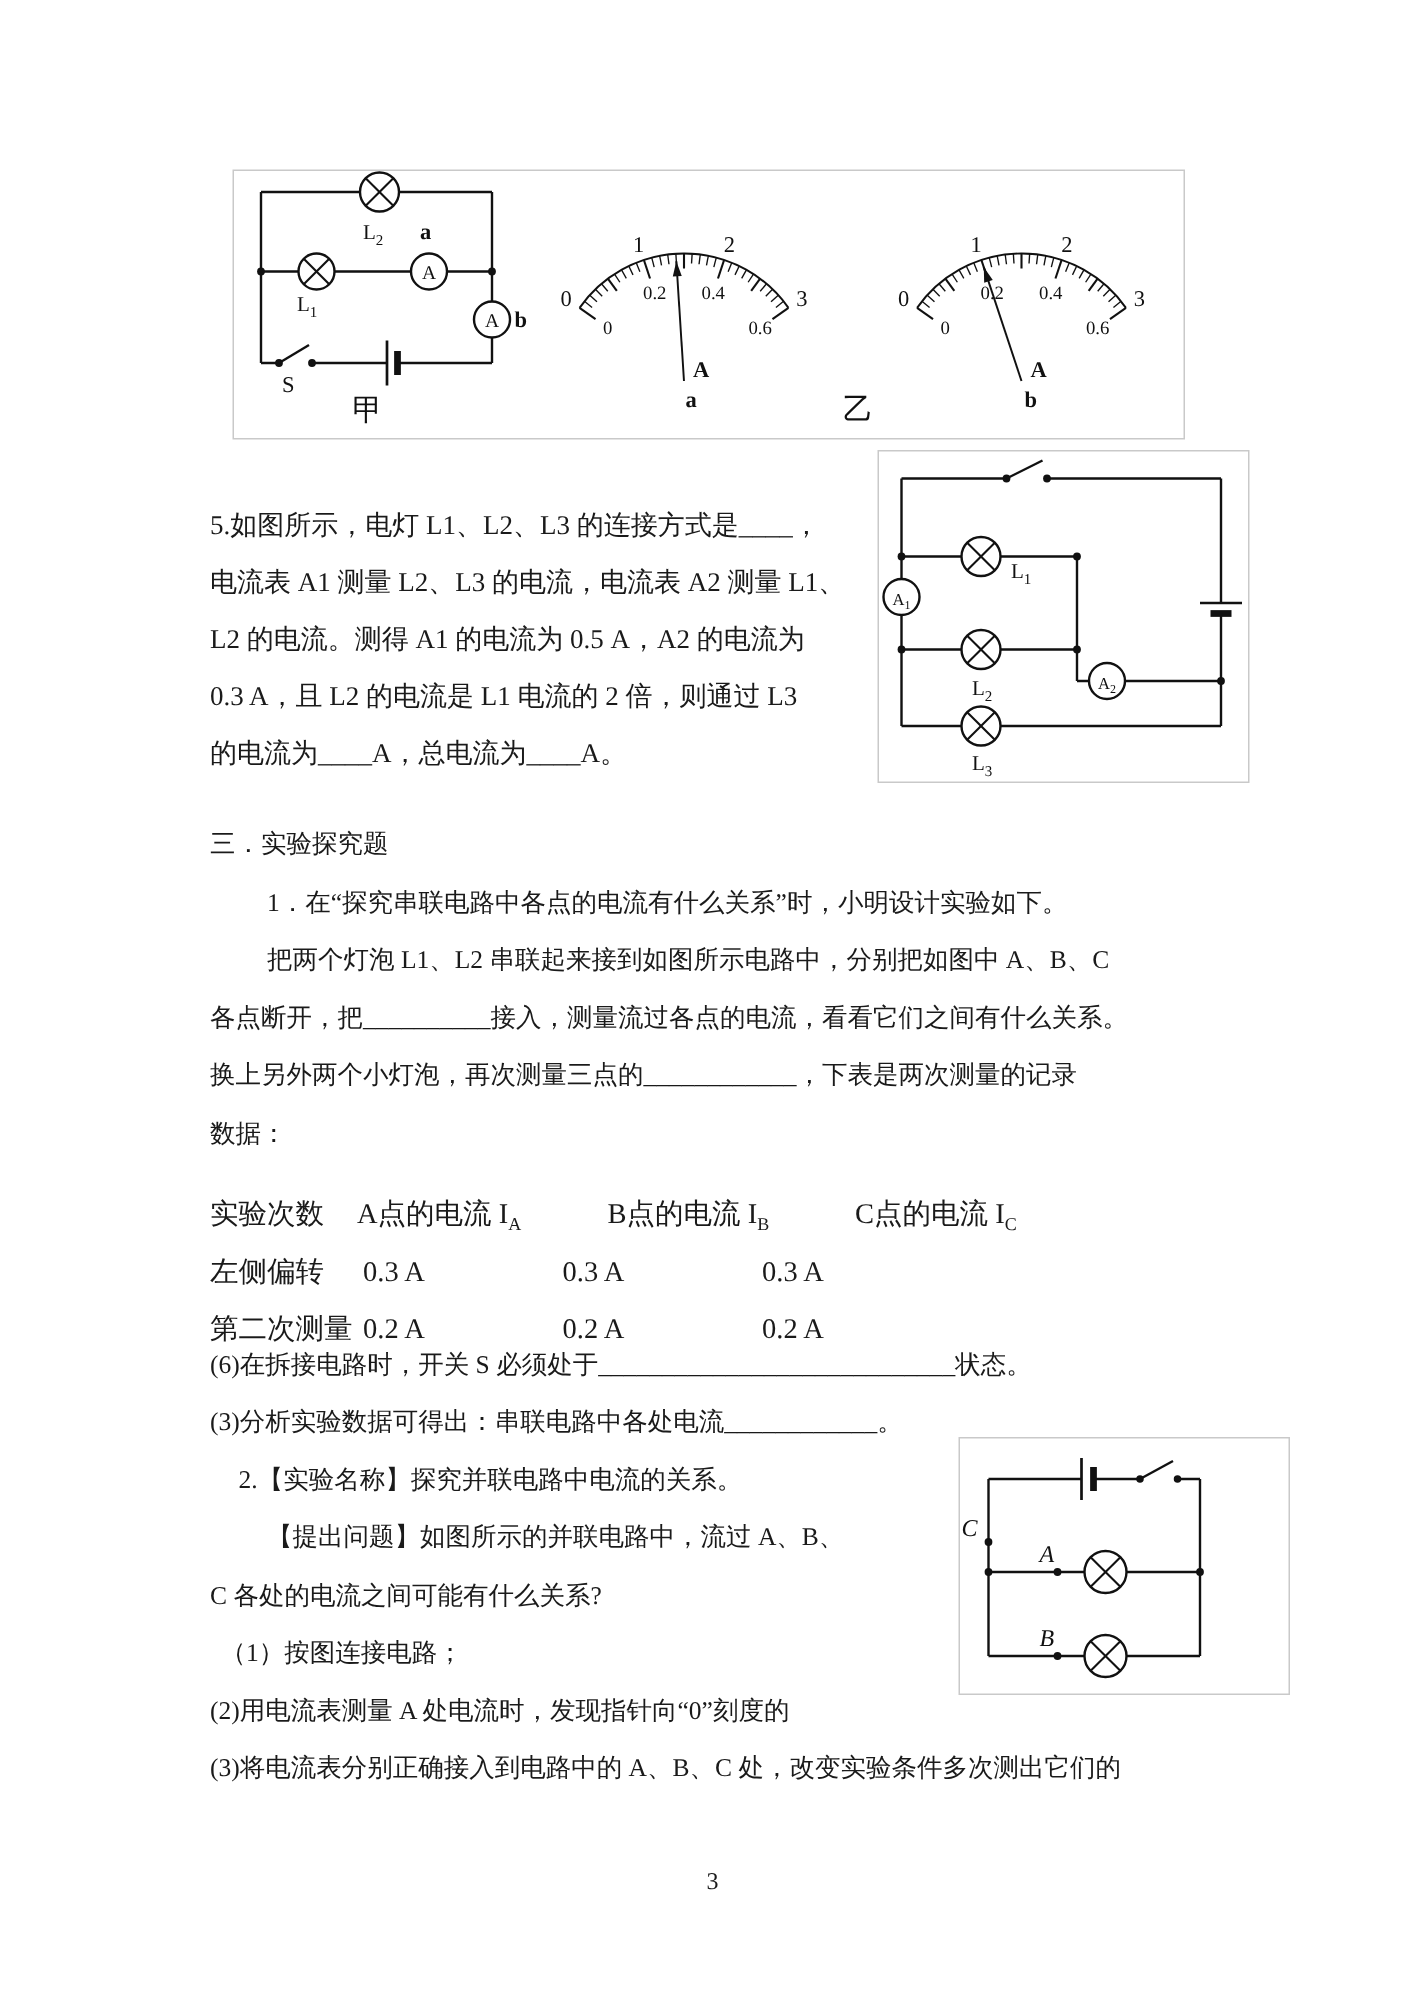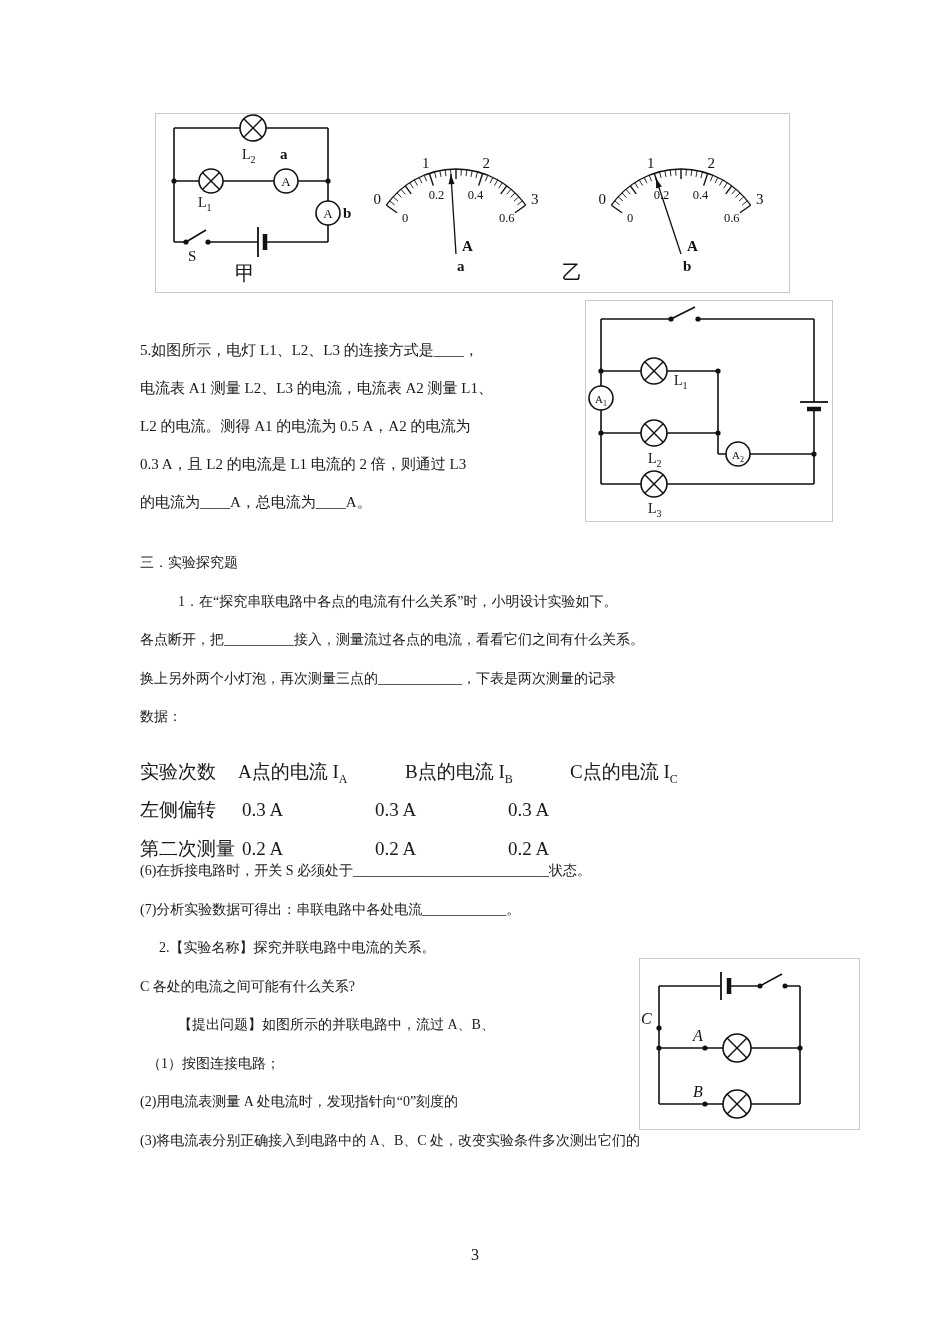--- a/index.html
+++ b/index.html
@@ -1,21 +1,21 @@
 <!DOCTYPE html>
 <html><head>
 <meta charset="utf-8">
 <style>
   *{margin:0;padding:0;box-sizing:border-box}
   html,body{background:#e9e9e9}
   .page{position:relative;width:950px;height:1344px;background:#ffffff;margin:0 auto;
         font-family:"Liberation Serif","DejaVu Serif",serif;color:#1a1a1a;overflow:hidden}
   .textblock{position:absolute}
-  .line{white-space:nowrap;height:38.5px;line-height:38.5px;font-size:14px}
-  .q5line{white-space:nowrap;height:38px;line-height:38px;font-size:15px}
+  .line{white-space:nowrap;height:38.5px;line-height:38.5px;font-size:17px}
+  .q5line{white-space:nowrap;height:38px;line-height:38px;font-size:18px}
   .ind1{padding-left:38px}
   .ind2{padding-left:19px}
   .ind3{padding-left:7px}
   .trow{position:relative;height:38.5px;line-height:38.5px;font-size:19px}
   .trow>span{position:absolute;top:16px;white-space:nowrap}
   sub{font-size:12px}
   .fig{position:absolute;border:1px solid #c9c9c9;background:#fff}
   svg text{font-family:"Liberation Serif","DejaVu Serif",serif;fill:#111}
   .pagenum{position:absolute;left:0;right:0;top:1246px;text-align:center;font-size:16px}
 </style>
@@ -218,20 +218,21 @@
       <circle cx="228" cy="153" r="2.6" fill="#111"></circle>
       <text x="88" y="84" font-size="14"><tspan>L</tspan><tspan dy="4" font-size="10">1</tspan></text>
       <text x="62" y="162" font-size="14"><tspan>L</tspan><tspan dy="4" font-size="10">2</tspan></text>
       <text x="62" y="212" font-size="14"><tspan>L</tspan><tspan dy="4" font-size="10">3</tspan></text>
     </svg>
   </div>
 
   <div class="textblock" style="left:140px;top:544px;width:700px">
     <div class="line">三．实验探究题</div>
     <div class="line ind1">1．在“探究串联电路中各点的电流有什么关系”时，小明设计实验如下。</div>
+    <div class="line ind1">把两个灯泡 L1、L2 串联起来接到如图所示电路中，分别把如图中 A、B、C</div>
     <div class="line">各点断开，把__________接入，测量流过各点的电流，看看它们之间有什么关系。</div>
     <div class="line">换上另外两个小灯泡，再次测量三点的____________，下表是两次测量的记录</div>
     <div class="line">数据：</div>
 
     <div class="trow">
       <span style="left:0"><span>实验次数</span><sub></sub></span>
       <span style="left:98px"><span>A点的电流 I</span><sub>A</sub></span>
       <span style="left:265px"><span>B点的电流 I</span><sub>B</sub></span>
       <span style="left:430px"><span>C点的电流 I</span><sub>C</sub></span>
     </div>
@@ -242,24 +243,24 @@
       <span style="left:368px">0.3 A</span>
     </div>
     <div class="trow">
       <span style="left:0">第二次测量</span>
       <span style="left:102px">0.2 A</span>
       <span style="left:235px">0.2 A</span>
       <span style="left:368px">0.2 A</span>
     </div>
 
     <div class="line">(6)在拆接电路时，开关 S 必须处于____________________________状态。</div>
-    <div class="line">(7)分析实验数据可得出：串联电路中各处电流____________。</div>
+    <div class="line">(3)分析实验数据可得出：串联电路中各处电流____________。</div>
     <div class="line ind2">2.【实验名称】探究并联电路中电流的关系。</div>
+    <div class="line ind1">【提出问题】如图所示的并联电路中，流过 A、B、</div>
     <div class="line">C 各处的电流之间可能有什么关系?</div>
-    <div class="line ind1">【提出问题】如图所示的并联电路中，流过 A、B、</div>
     <div class="line ind3">（1）按图连接电路；</div>
     <div class="line">(2)用电流表测量 A 处电流时，发现指针向“0”刻度的</div>
     <div class="line">(3)将电流表分别正确接入到电路中的 A、B、C 处，改变实验条件多次测出它们的</div>
   </div>
 
   <div style="position:absolute;left:617px;top:956px;width:245px;height:178px">
     <svg width="245" height="178" viewBox="0 0 245 178">
       <rect x="22.5" y="2.5" width="220" height="171" fill="none" stroke="#c9c9c9" stroke-width="1"></rect>
       <path fill="none" stroke="#111" stroke-width="1.6" d="M42,30 H104 M112,30 H143 M168,30 H183 M42,30 V148 M183,30 V148 M42,92 H183 M42,148 H183"></path>
       <g>

